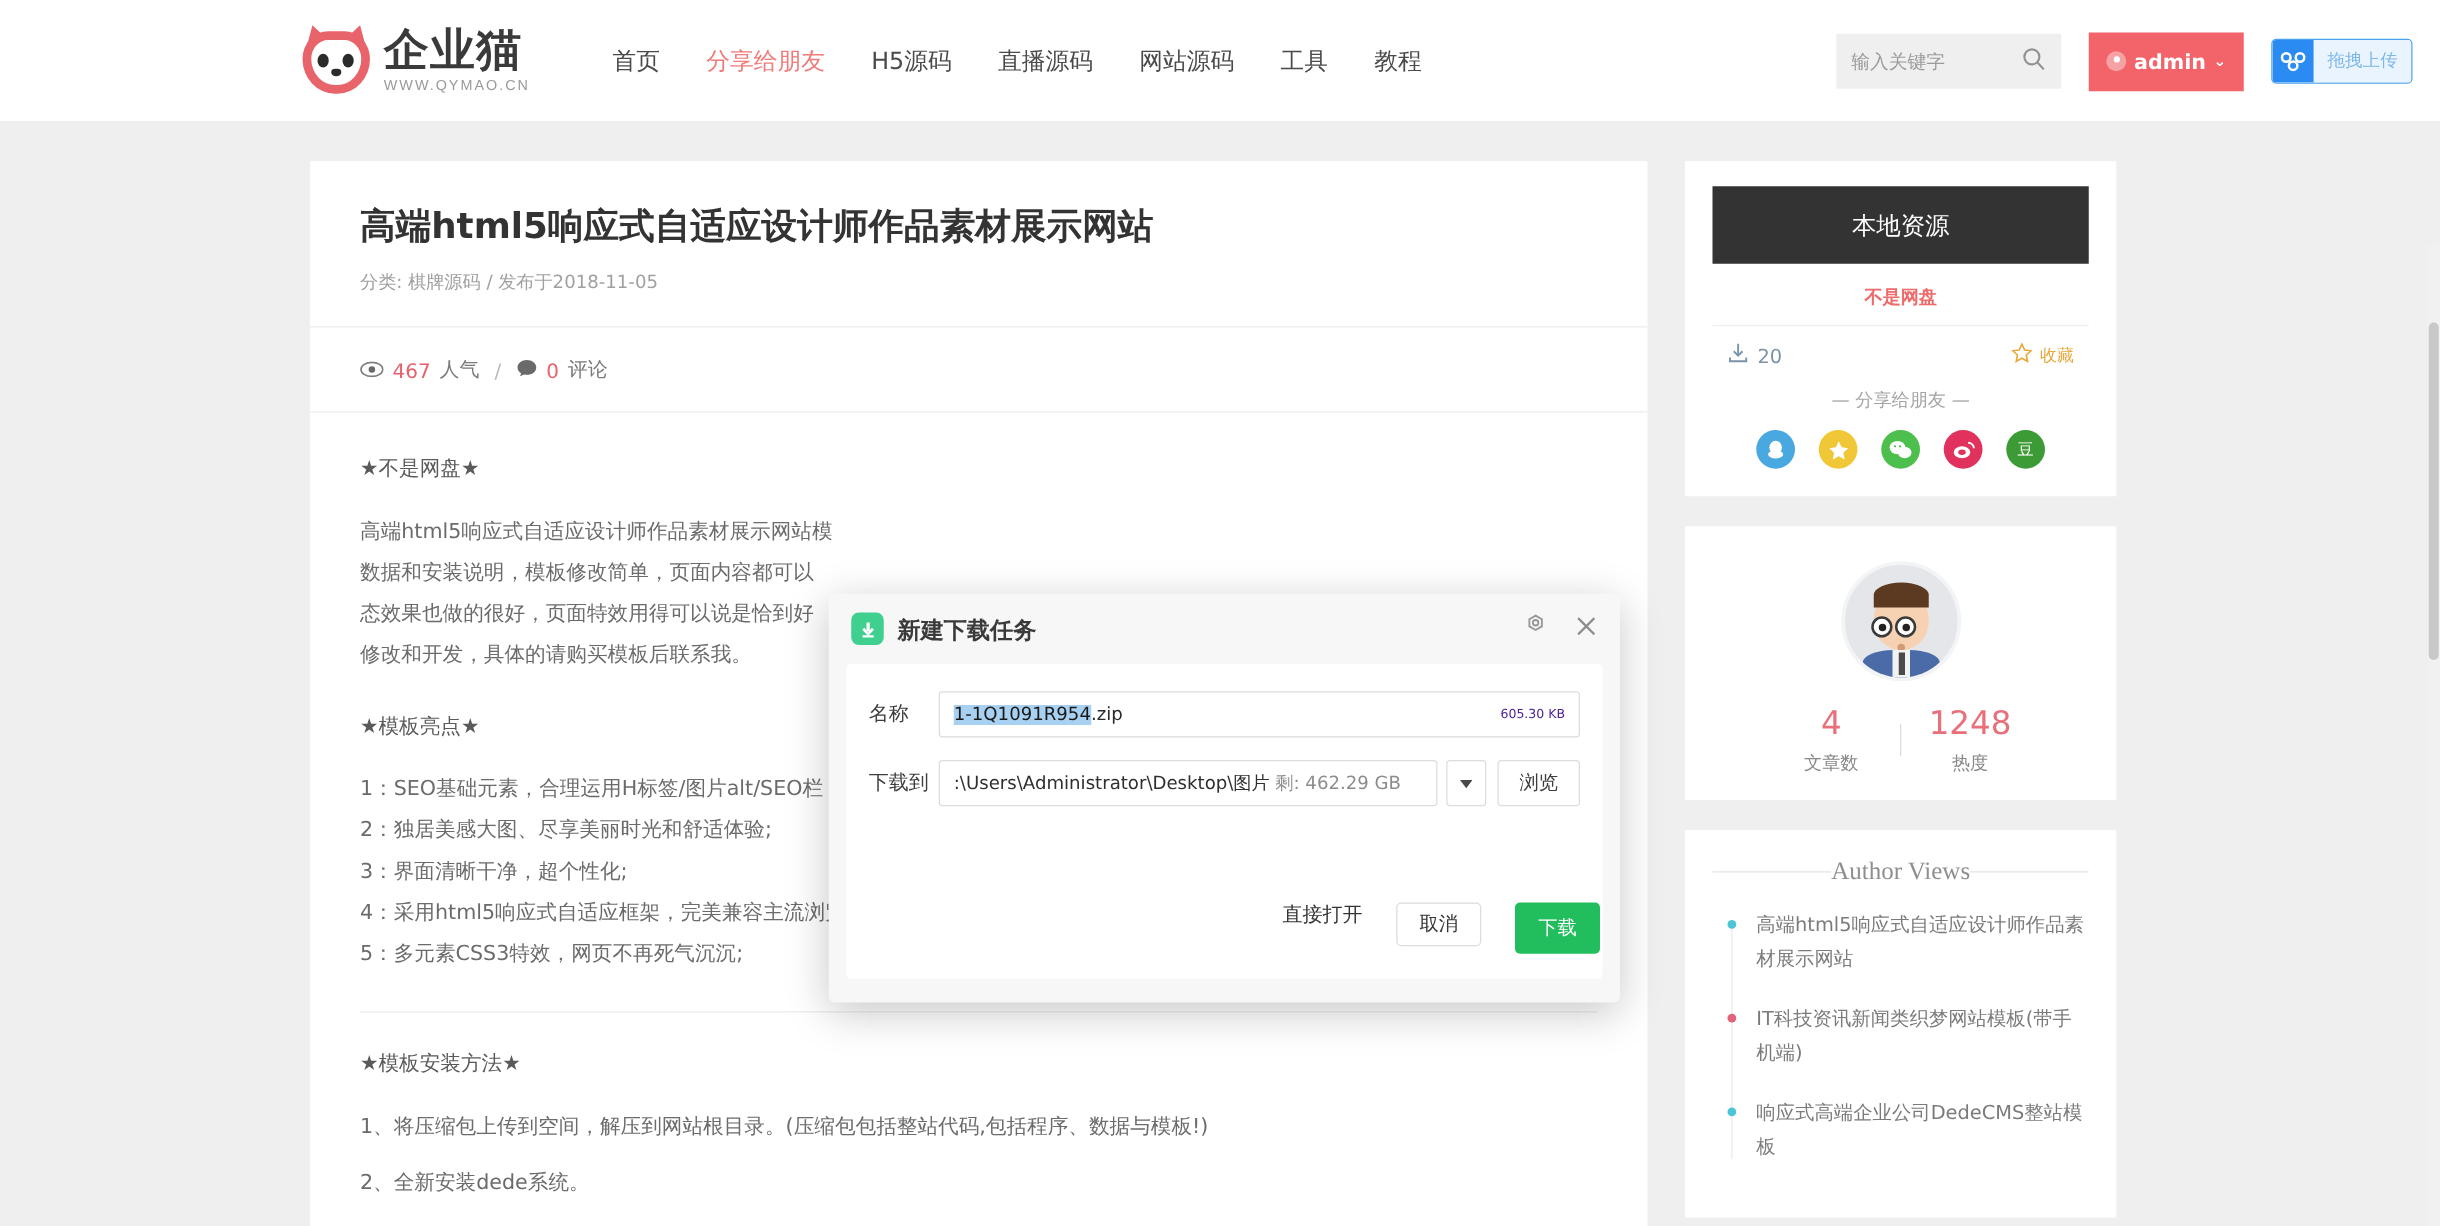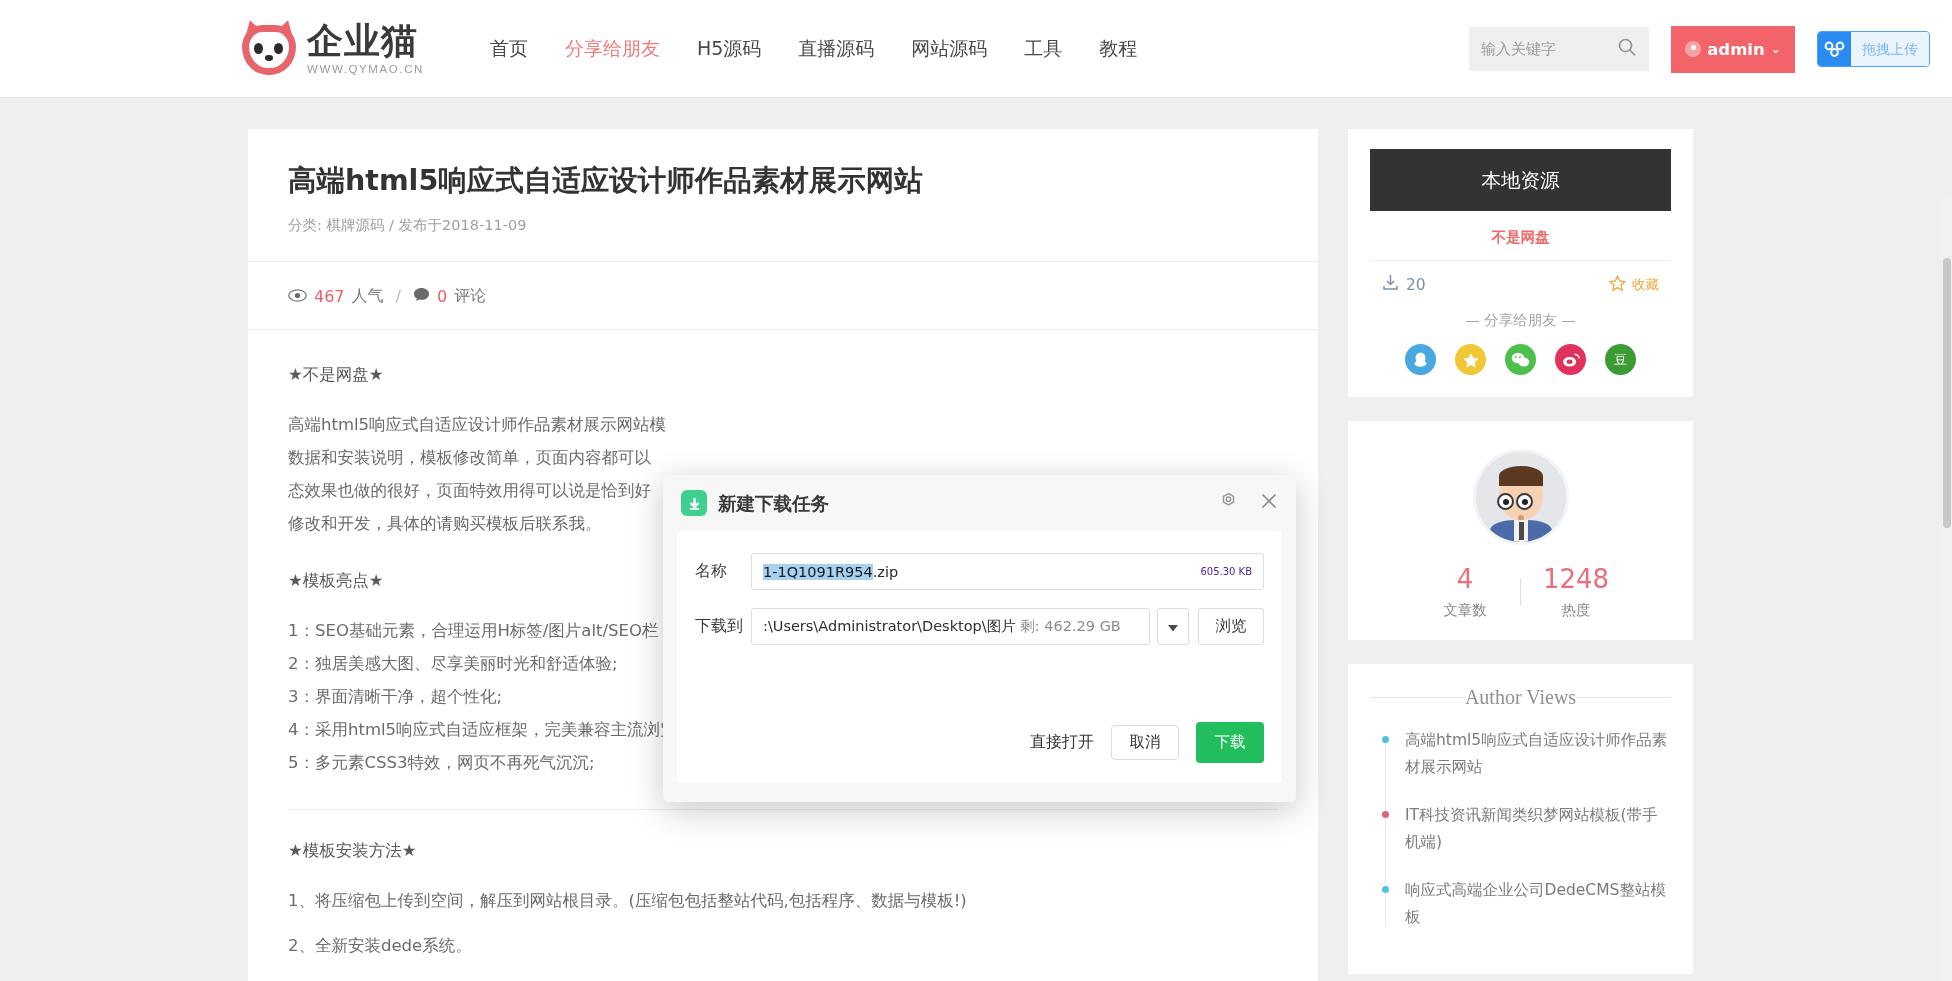--- a/index.html
+++ b/index.html
@@ -387,22 +387,22 @@
     cursor: pointer; flex: none;
   }
   .browse-btn {
     width: 66px; height: 37px; margin-left: 9px;
     border: 1px solid #dcdcdc; border-radius: 3px; background: #fff;
     display: flex; align-items: center; justify-content: center;
     font-size: 15.5px; color: #3c3c3c; cursor: pointer; flex: none;
     font-family: "DejaVu Sans", sans-serif;
   }
   .dlg-footer {
-    position: absolute; right: 18px; bottom: 20px;
-    display: flex; align-items: center; gap: 17px;
+    position: absolute; right: 2px; bottom: 20px;
+    display: flex; gap: 27px;
   }
   .open-link {
     font-size: 16px; color: #333; cursor: pointer;
     font-family: "DejaVu Sans", sans-serif;
   }
   .cancel-btn {
     width: 68px; height: 35px;
     border: 1px solid #dcdcdc; border-radius: 4px; background: #fff;
     display: flex; align-items: center; justify-content: center;
     font-size: 15.5px; color: #333; cursor: pointer;
@@ -486,21 +486,21 @@
     </div>
 
   </div>
 </div>
 
 <div class="page">
 
   <div class="article-card">
     <div class="art-head">
       <div class="art-title">高端html5响应式自适应设计师作品素材展示网站</div>
-      <div class="art-meta">分类: 棋牌源码 / 发布于2018-11-09</div>
+      <div class="art-meta">分类: 棋牌源码 / 发布于2018-11-05</div>
     </div>
 
     <div class="art-stats">
       <span>
         <svg width="19" height="13" viewBox="0 0 19 13">
             <ellipse cx="9.5" cy="6.5" rx="8.7" ry="5.6" fill="none" stroke="#7d7d7d" stroke-width="1.3"></ellipse>
             <circle cx="9.5" cy="6.5" r="2.6" fill="#6a6a6a"></circle>
           </svg>
       </span>
       <span class="num">467</span>

